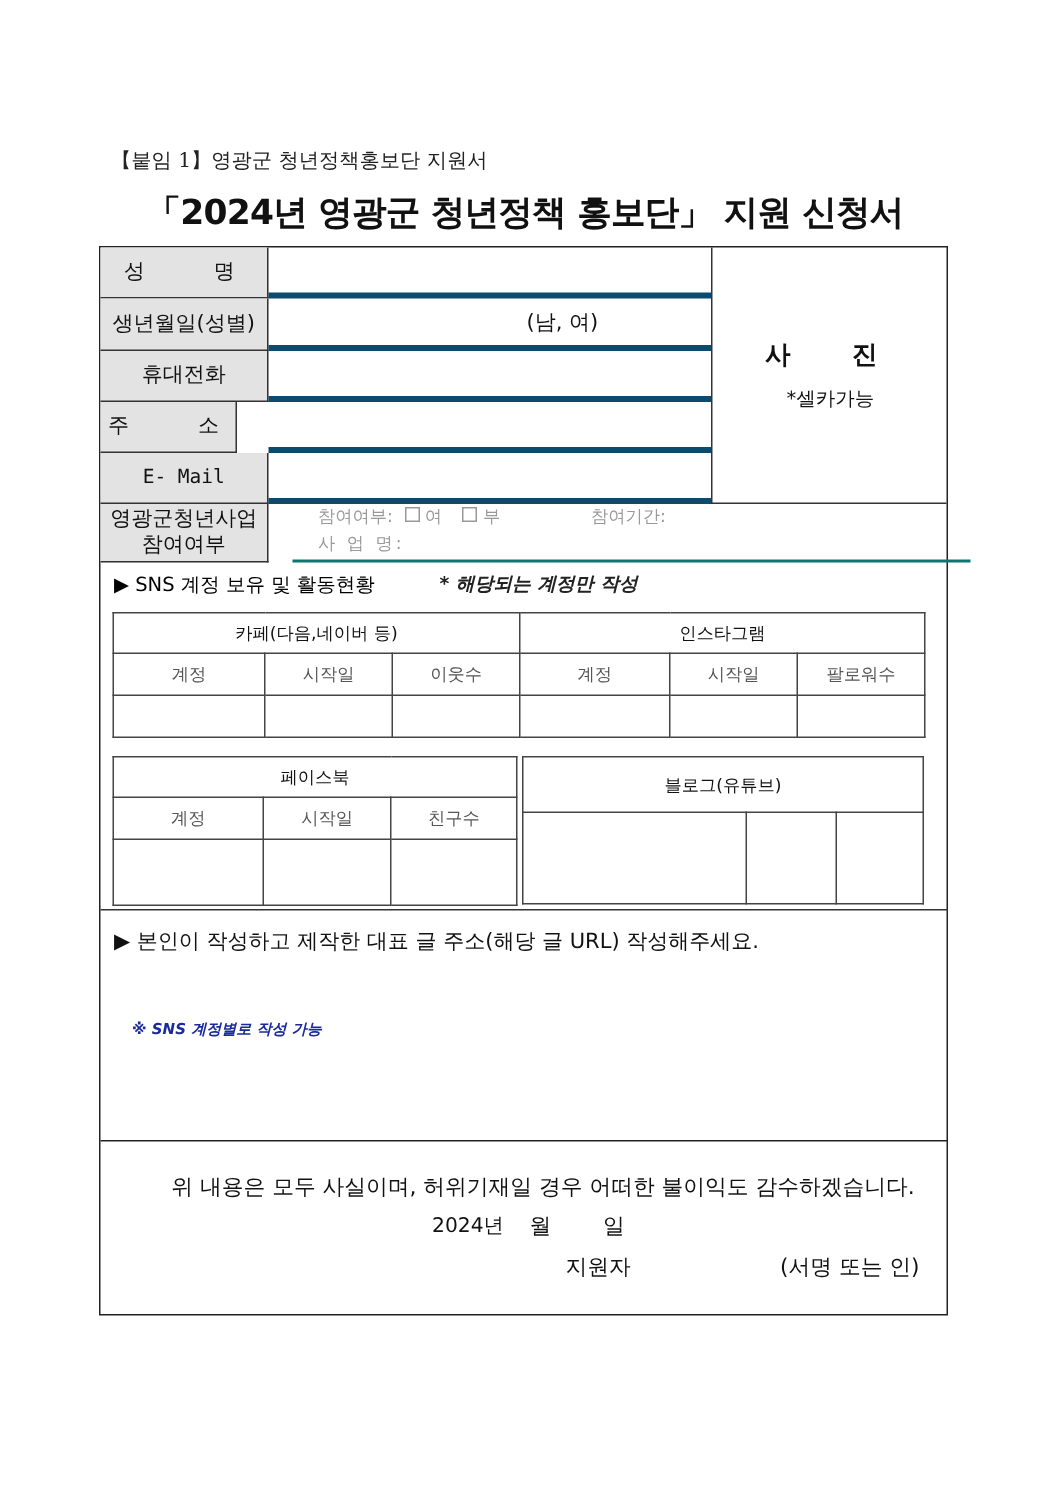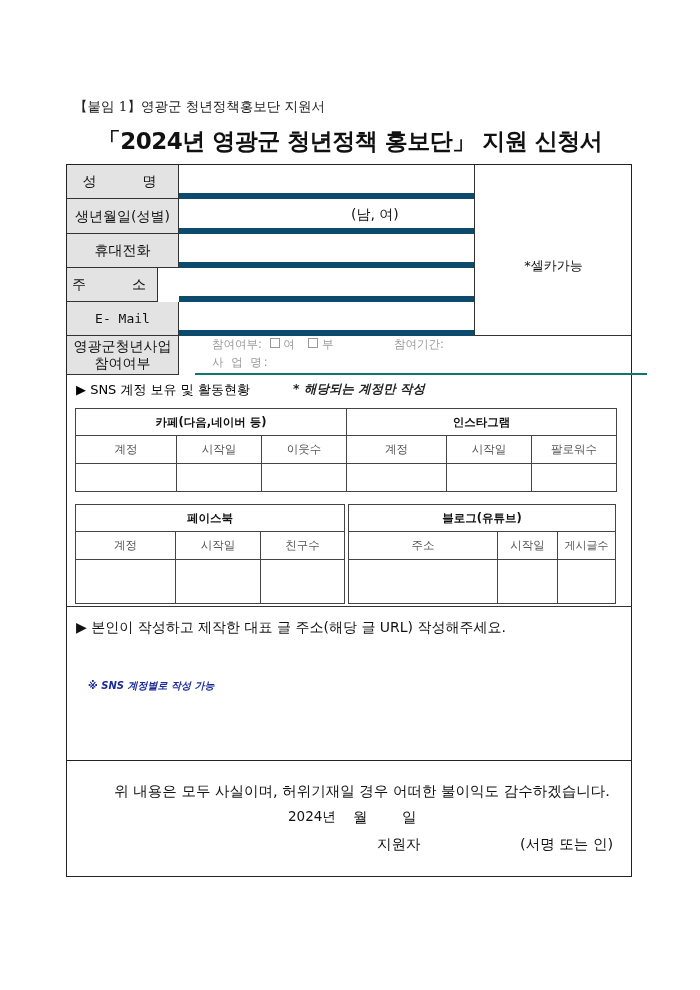--- a/index.html
+++ b/index.html
@@ -2,28 +2,28 @@
 <html><head>
 <meta charset="utf-8">
 <style>
   html, body { margin:0; padding:0; background:#ffffff; }
   body { width:700px; height:990px; position:relative; font-family:"DejaVu Sans", sans-serif; color:#111; overflow:hidden; }
   .abs { position:absolute; }
   .attach { left:74px; top:98px; font-family:"DejaVu Serif", serif; font-size:13.5px; color:#222; }
   .title { left:0; width:700px; top:126px; text-align:center; font-size:23px; font-weight:bold; letter-spacing:-0.5px; color:#111; }
   .outer { left:66px; top:164px; width:566px; height:713px; border:1.5px solid #222; box-sizing:border-box; }
   .lbl { background:#e3e3e3; border-right:1px solid #333; border-bottom:1px solid #333; box-sizing:border-box; display:flex; align-items:center; justify-content:center; font-size:14px; color:#111; text-align:center; line-height:17px; }
-  .inp { border-bottom:6px solid #0c4a6e; box-sizing:border-box; display:flex; align-items:center; font-size:14px; }
+  .inp { border-bottom:4px solid #0c4a6e; box-sizing:border-box; display:flex; align-items:center; font-size:14px; }
   .photo { border-left:1px solid #333; border-bottom:1px solid #333; box-sizing:border-box; }
   .hline { height:0; border-top:1px solid #555; }
   .sec-h { font-size:13px; color:#000000;text-align:right; }
   .note-i { font-style:italic; font-size:12.5px; font-weight:bold; color:#222; }
   table.sns { position:absolute; border-collapse:collapse; table-layout:fixed; }
   table.sns td { border:1px solid #444; text-align:center; font-size:11.5px; color:#555; padding:0; }
-  table.sns td.head { font-weight:bold; color:#111; font-size:11.5px;text-align:center; }
+  table.sns td.head { font-weight:normal; color:#111; font-size:11.5px;text-align:center; }
   .blue-note { font-style:italic; font-size:10px; color:#1a2a9a; font-weight:bold;margin-top:36px; }
   .gray-small { font-size:11.5px; color:#999; }
   .decl { font-size:14.5px; color:#111; }
 </style>
 </head>
 <body>
 
 <div class="abs attach">【붙임 1】영광군 청년정책홍보단 지원서</div>
 <div class="abs title">「2024년 영광군 청년정책 홍보단」 지원 신청서</div>
 
@@ -40,20 +40,21 @@
 <div class="abs lbl" style="left:67px;top:234px;width:112px;height:34px;">휴대전화</div>
 <div class="abs inp" style="left:179px;top:234px;width:295px;height:34px;"></div>
 
 <div class="abs lbl" style="left:67px;top:268px;width:91px;height:34px;letter-spacing:6px;">주　　소</div>
 <div class="abs inp" style="left:179px;top:268px;width:295px;height:34px;"></div>
 
 <div class="abs lbl" style="left:67px;top:302px;width:112px;height:34px;font-family:'DejaVu Sans Mono', monospace;font-size:13px;">E- Mail</div>
 <div class="abs inp" style="left:179px;top:302px;width:295px;height:34px;"></div>
 
 <div class="abs photo" style="left:474px;top:165px;width:157px;height:171px;">
+  <div style="position:absolute;left:0;width:157px;top:60px;text-align:center;font-size:17px;font-weight:bold;letter-spacing:12px;">사　진</div>
   <div style="position:absolute;left:0;width:157px;top:92px;text-align:center;font-size:13px;">*셀카가능</div>
 </div>
 
 <div class="abs lbl" style="left:67px;top:336px;width:112px;height:39px;flex-direction:column;font-size:14px;">
   <span>영광군청년사업</span>
   <span>참여여부</span>
 </div>
 <div class="abs" style="left:195px;top:336px;width:452px;height:39px;border-bottom:2px solid #0f766e;box-sizing:border-box;">
   <div style="position:absolute;left:17px;top:1px;" class="gray-small">
     <span>참여여부:</span>
@@ -128,25 +129,20 @@
 <table class="sns" style="left:348px;top:504px;width:267px;height:99px;">
   <colgroup>
       <col style="width:149px">
       <col style="width:60px">
       <col style="width:58px">
     </colgroup>
   <tbody>
       <tr style="height:27px;">
         <td class="head" colspan="3">블로그(유튜브)</td>
       </tr>
-  <tr style="height:28px;">
-    <td>주소</td>
-    <td>시작일</td>
-    <td style="font-size:11px;">게시글수</td>
-  </tr>
   <tr style="height:44px;">
     <td></td>
     <td></td>
     <td></td>
   </tr>
 </tbody>
   </table>
 
 <div class="abs hline" style="left:67px;top:606px;width:565px;border-top:1px solid #333;"></div>
 

